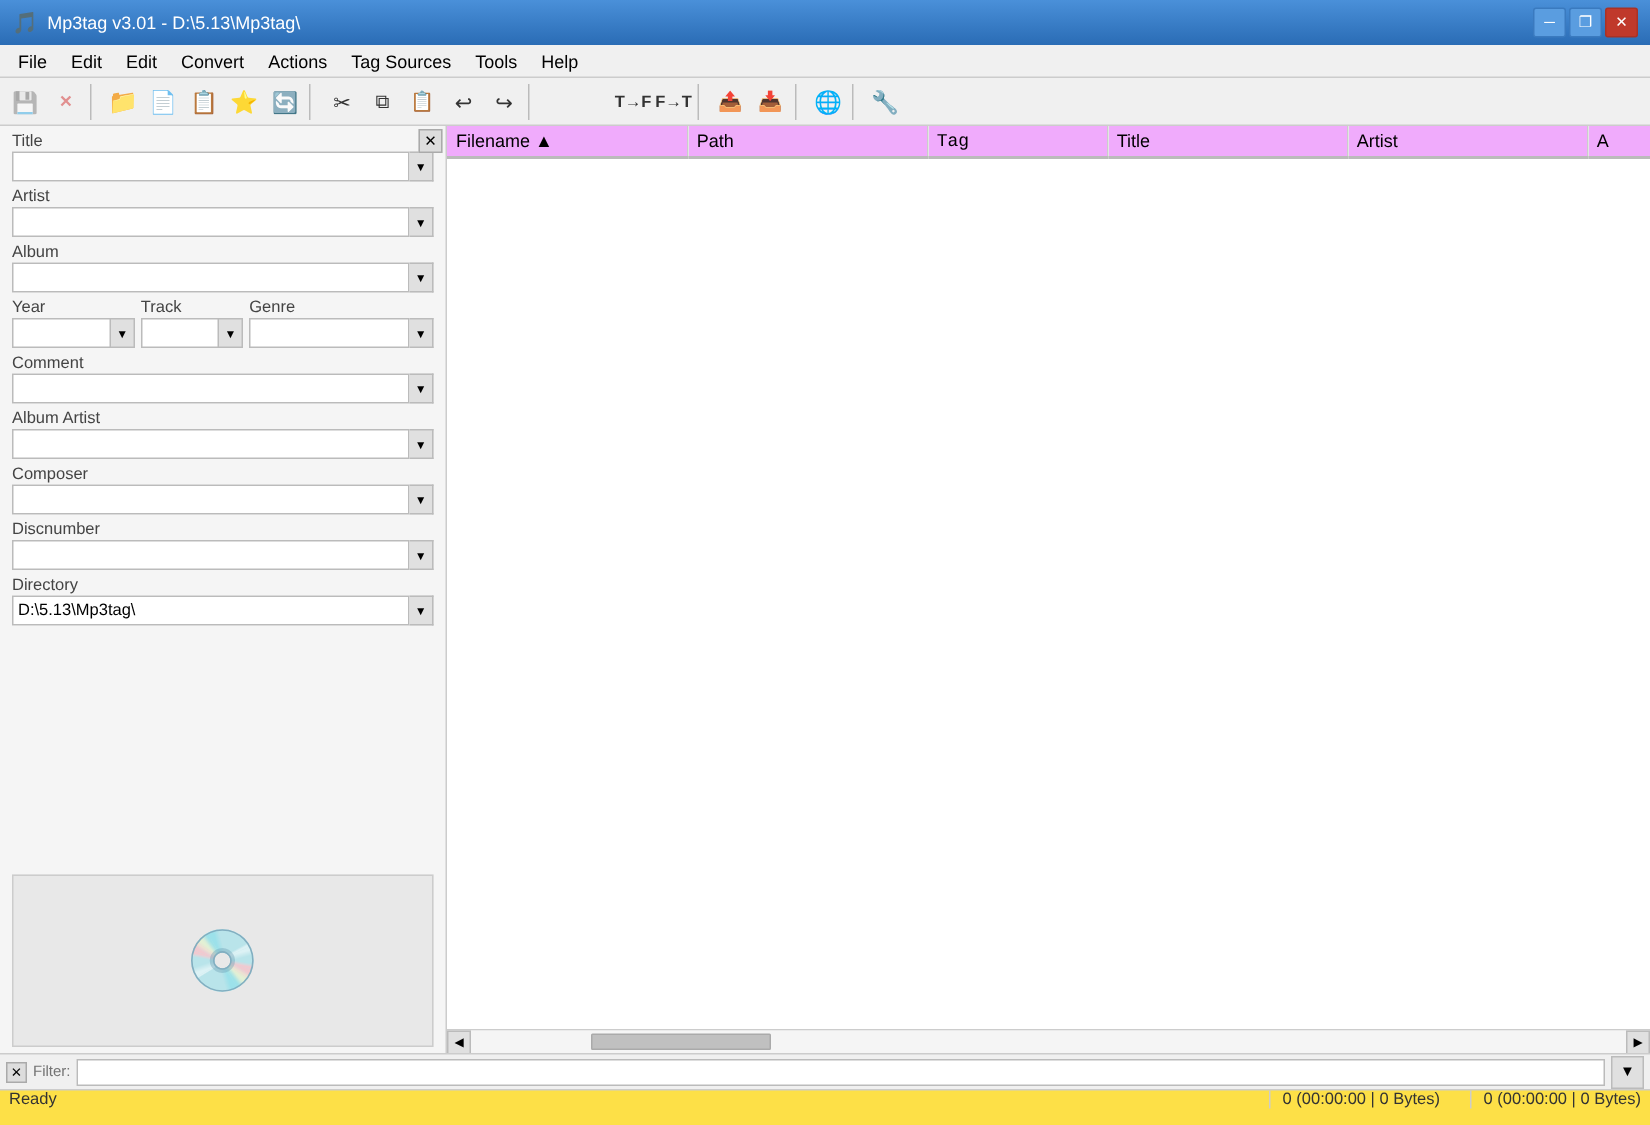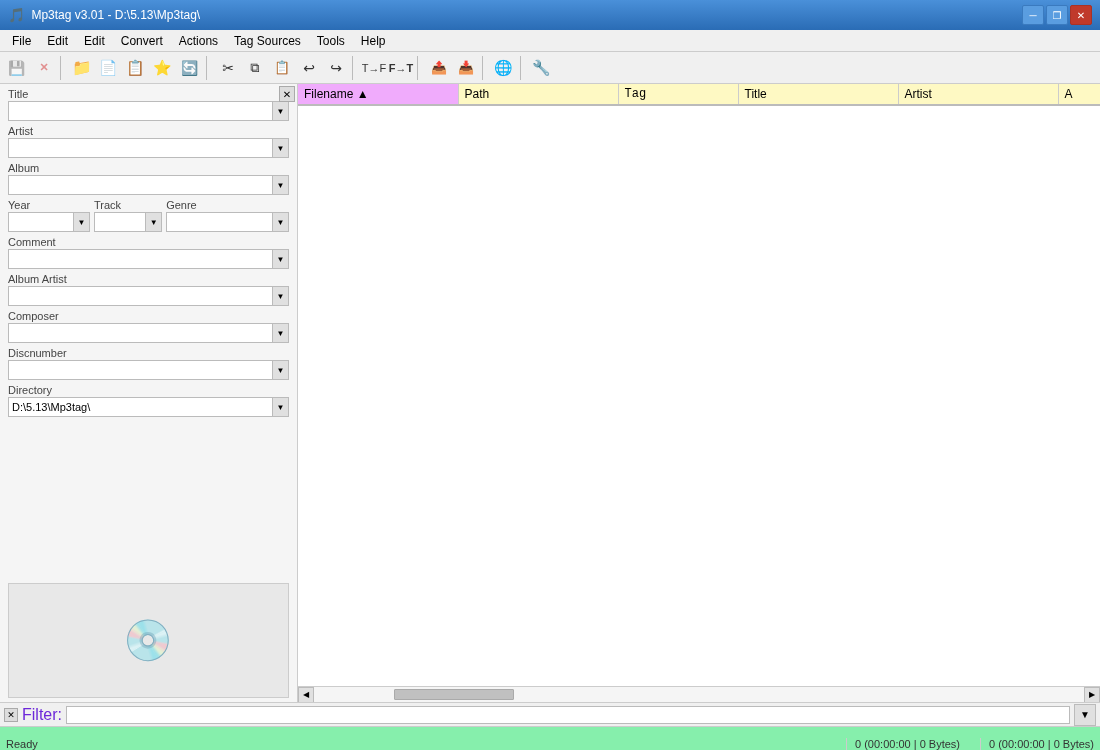--- a/index.html
+++ b/index.html
@@ -164,21 +164,21 @@
       flex: 1;
       overflow: auto;
       background: white;
     }
     #file-table table {
       width: 100%;
       border-collapse: collapse;
       table-layout: fixed;
     }
     #file-table thead tr th {
-      background: #fef9c3;
+      background: #f0abfc;
       border-right: 1px solid #ccc;
       border-bottom: 2px solid #bbb;
       padding: 3px 6px;
       text-align: left;
       font-size: 12px;
       font-weight: normal;
       cursor: pointer;
       user-select: none;
       white-space: nowrap;
       overflow: hidden;
@@ -227,44 +227,44 @@
       gap: 4px;
     }
     #filter-close {
       width: 14px; height: 14px;
       background: #ddd;
       border: 1px solid #aaa;
       font-size: 9px;
       cursor: pointer;
       display: flex; align-items: center; justify-content: center;
     }
-    #filter-label { font-size: 16px; color: #6d28d9; }
+    #filter-label { font-size: 10px; color: #737373; }
     #filter-input {
       flex: 1;
       height: 18px;
       border: 1px solid #bbb;
       font-size: 11px;
       padding: 0 3px;
     }
     #filter-arrow {
       width: 22px; height: 22px;
       background: #e0e0e0;
       border: 1px solid #bbb;
       cursor: pointer;
       font-size: 10px;
       display: flex; align-items: center; justify-content: center;
     }
 
     
     #status-bar {
       height: 24px;
-      background: #86efac;
+      background: #fde047;
       border-top: 1px solid #ccc;
       display: flex;
-      align-items: flex-end;
+      align-items: flex-start;
       padding: 0 6px;
       font-size: 11px;
       color: #333;
     }
     #status-ready { flex: 1; }
     #status-right { display: flex; gap: 20px; margin-left: 16px; }
     .status-section { border-left: 1px solid #ccc; padding-left: 8px; }
 
     
     ::-webkit-scrollbar { width: 10px; height: 10px; }
@@ -312,21 +312,21 @@
   <button class="tb-btn" title="Open playlist" style="font-size:15px;">📋</button>
   <button class="tb-btn" title="Favorites" style="font-size:15px; color:#f90;">⭐</button>
   <button class="tb-btn" title="Refresh" style="font-size:14px;">🔄</button>
   <div class="tb-sep"></div>
   <button class="tb-btn" title="Cut" style="font-size:14px;">✂</button>
   <button class="tb-btn" title="Copy" style="font-size:13px;">⧉</button>
   <button class="tb-btn" title="Paste" style="font-size:13px;">📋</button>
   <button class="tb-btn" title="Undo" style="font-size:14px;">↩</button>
   <button class="tb-btn" title="Redo" style="font-size:14px;">↪</button>
   <div class="tb-sep"></div>
-  <button class="tb-btn" title="Tag - Filename" style="font-size:11px; font-weight:normal;">T→F</button>
+  <button class="tb-btn" title="Tag - Filename" style="font-size:11px; font-weight:bold;margin-left:48px;">T→F</button>
   <button class="tb-btn" title="Filename - Tag" style="font-size:11px; font-weight:bold;">F→T</button>
   <div class="tb-sep"></div>
   <button class="tb-btn" title="Export" style="font-size:13px;">📤</button>
   <button class="tb-btn" title="Import" style="font-size:13px;">📥</button>
   <div class="tb-sep"></div>
   <button class="tb-btn" title="Web search" style="font-size:15px;">🌐</button>
   <div class="tb-sep"></div>
   <button class="tb-btn" title="Options" style="font-size:15px;">🔧</button>
 </div>
 

